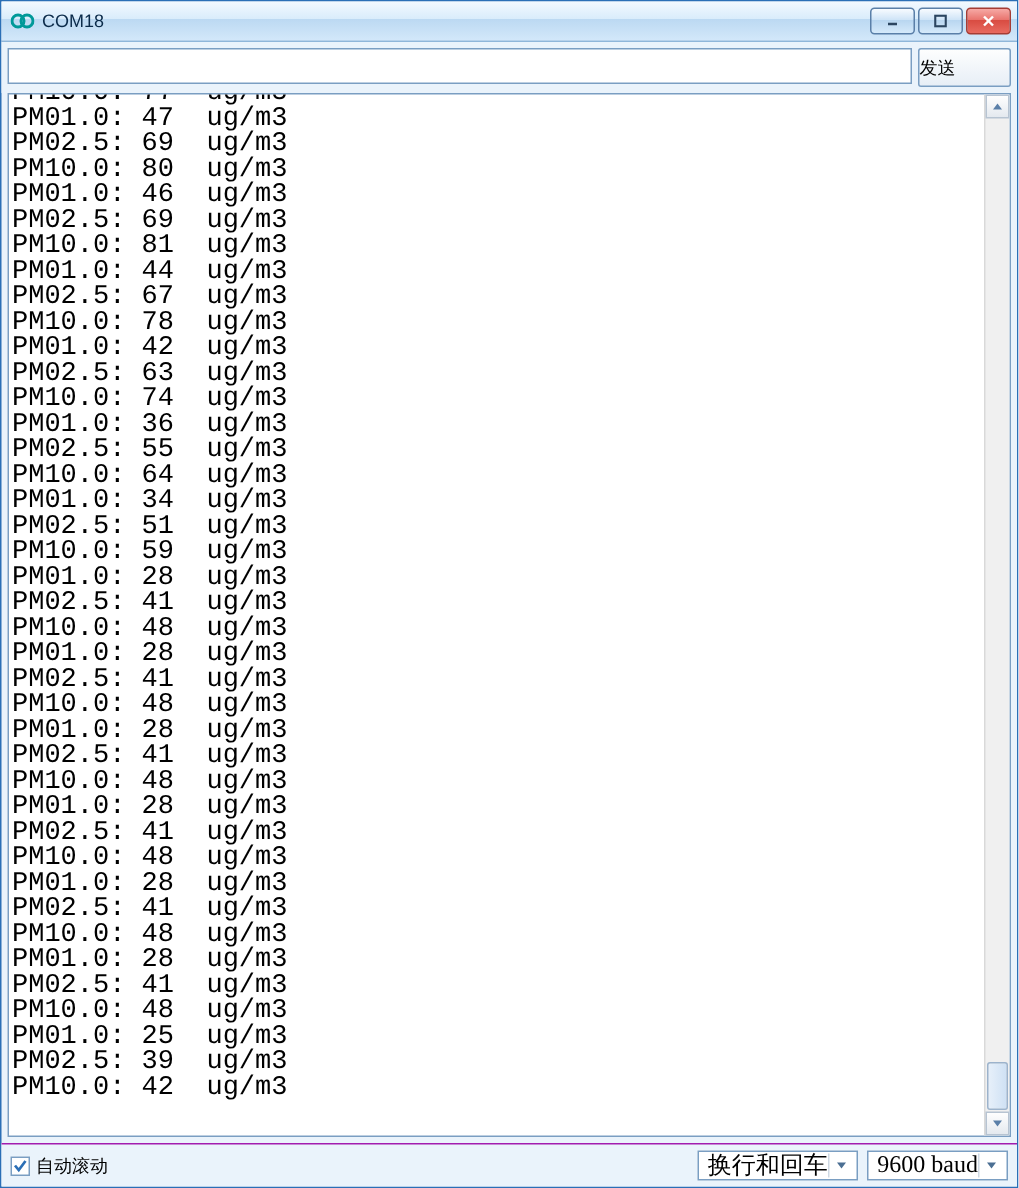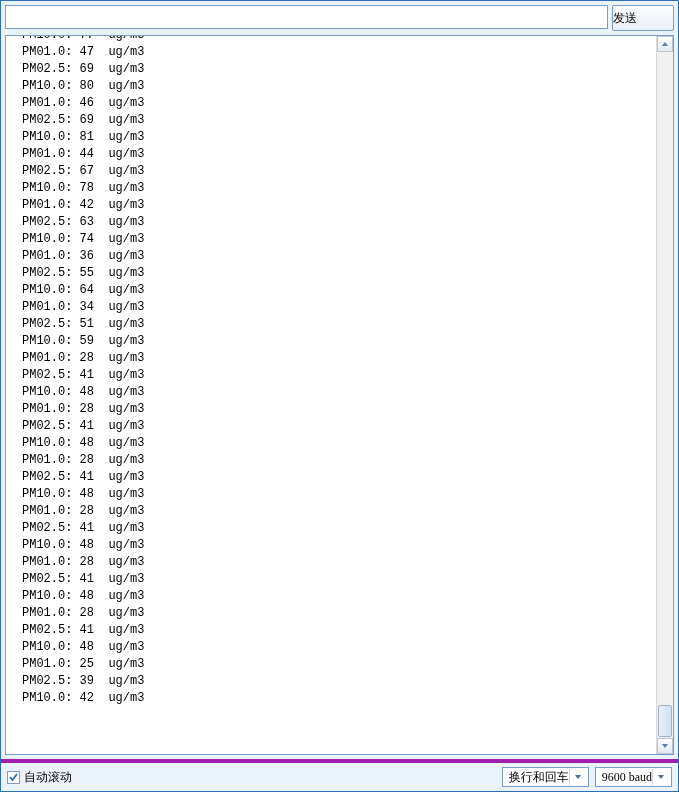--- a/index.html
+++ b/index.html
@@ -13,42 +13,70 @@
   .win-buttons{display:flex;gap:2px;padding-right:2px;}
   .win-btn{width:30px;height:18px;border:1px solid #5a7fa8;border-radius:3px;background:linear-gradient(to bottom,#f7fbff,#cfe4f7 45%,#b8d6f0 46%,#d5e9fa);display:flex;align-items:center;justify-content:center;box-sizing:border-box;}
   .win-btn.close{background:linear-gradient(to bottom,#f6a9a5,#e9746e 45%,#d84b41 46%,#e86a60);border-color:#a63c34;}
   .win-btn svg{display:block;}
   
   .input-row{display:flex;align-items:stretch;padding:4px 4px;gap:4px;background:#eaf3fb;}
   .send-input{flex:1 1 auto;height:24px;border:1px solid #7a9ec2;background:#fff;padding:0 4px;font-size:13px;box-sizing:border-box;}
   .send-btn{flex:0 0 auto;width:60px;height:24px;border:1px solid #7a9ec2;background:linear-gradient(to bottom,#fdfefe,#e7eef6);border-radius:2px;font-size:12px;display:flex;align-items:center;cursor:pointer;}
   
   .output-wrap{flex:1 1 auto;margin:0 4px 4px 4px;border:1px solid #7a9ec2;background:#fff;position:relative;overflow:hidden;display:flex;}
-  .output{flex:1 1 auto;padding:0 16px;font-family:"Courier New",monospace;font-size:12px;line-height:17px;white-space:pre;color:#000;overflow:hidden;}
+  .output{flex:1 1 auto;padding:0 2px;font-family:"Courier New",monospace;font-size:18px;line-height:17px;white-space:pre;color:#000;overflow:hidden;}
   .output .line{display:block;}
   .scrollbar{flex:0 0 16px;background:#f0f0f0;border-left:1px solid #d9d9d9;position:relative;}
   .scroll-arrow{position:absolute;left:0;width:16px;height:16px;background:linear-gradient(to bottom,#fefefe,#e4e9ef);border:1px solid #b7c4d2;box-sizing:border-box;display:flex;align-items:center;justify-content:center;}
   .scroll-arrow.top{top:0;}
   .scroll-arrow.bottom{bottom:0;}
   .scroll-thumb{position:absolute;left:1px;right:1px;bottom:17px;height:30px;border:1px solid #9cb3cc;border-radius:2px;background:linear-gradient(to right,#e7f0fa,#cfe1f4);}
   
-  .bottombar{height:28px;background:#eaf3fb;border-top:4px solid #a21caf;display:flex;align-items:center;padding:0 6px;font-size:12px;gap:6px;}
+  .bottombar{height:28px;background:#eaf3fb;border-top:1px solid #a21caf;display:flex;align-items:center;padding:0 6px;font-size:12px;gap:6px;}
   .bottombar .spacer{flex:1 1 auto;}
   .chk{width:13px;height:13px;border:1px solid #7a9ec2;background:#fff;display:inline-flex;align-items:center;justify-content:center;margin-right:4px;box-sizing:border-box;}
   .chk svg{display:block;}
   .autoscroll{display:flex;align-items:center;}
-  .dropdown{height:20px;border:1px solid #7a9ec2;background:#fff;display:flex;align-items:center;padding:0 2px 0 6px;font-size:12px;position:relative;min-width:70px;box-sizing:border-box;}
+  .dropdown{height:20px;border:1px solid #7a9ec2;background:#fff;display:flex;align-items:center;padding:0 2px 0 6px;font-size:16px;position:relative;min-width:70px;box-sizing:border-box;}
   .dropdown.mono{font-family:Liberation Serif, serif;}
   .dropdown .dd-arrow{width:16px;height:16px;margin-left:auto;display:flex;align-items:center;justify-content:center;border-left:1px solid #cfd9e4;}
 </style>
 </head>
 <body>
 
 <div class="window">
 
+  <div class="titlebar">
+    <span class="app-icon">
+      <svg width="16" height="16" viewBox="0 0 16 16">
+        <circle cx="5" cy="8" r="4" fill="none" stroke="#009999" stroke-width="2"></circle>
+        <circle cx="11" cy="8" r="4" fill="none" stroke="#009999" stroke-width="2"></circle>
+      </svg>
+    </span>
+    <span class="title-text">COM18</span>
+    <span class="title-spacer"></span>
+    <div class="win-buttons">
+      <div class="win-btn">
+        <svg width="10" height="10" viewBox="0 0 10 10">
+            <line x1="2" y1="7" x2="8" y2="7" stroke="#2b4560" stroke-width="1.6"></line>
+          </svg>
+      </div>
+      <div class="win-btn">
+        <svg width="10" height="10" viewBox="0 0 10 10">
+            <rect x="1.5" y="1.5" width="7" height="7" fill="none" stroke="#2b4560" stroke-width="1.4"></rect>
+          </svg>
+      </div>
+      <div class="win-btn close">
+        <svg width="10" height="10" viewBox="0 0 10 10">
+            <line x1="2" y1="2" x2="8" y2="8" stroke="#fff" stroke-width="1.6"></line>
+            <line x1="8" y1="2" x2="2" y2="8" stroke="#fff" stroke-width="1.6"></line>
+          </svg>
+      </div>
+    </div>
+  </div>
 
   <div class="input-row">
     <input class="send-input" type="text" value="" style="">
     <div class="send-btn">
       <span>发送</span>
     </div>
   </div>
 
   <div class="output-wrap">
     <div class="output" id="serial-output" style="margin-top: -9px;"><span class="line">PM10.0: 77  ug/m3</span><span class="line">PM01.0: 47  ug/m3</span><span class="line">PM02.5: 69  ug/m3</span><span class="line">PM10.0: 80  ug/m3</span><span class="line">PM01.0: 46  ug/m3</span><span class="line">PM02.5: 69  ug/m3</span><span class="line">PM10.0: 81  ug/m3</span><span class="line">PM01.0: 44  ug/m3</span><span class="line">PM02.5: 67  ug/m3</span><span class="line">PM10.0: 78  ug/m3</span><span class="line">PM01.0: 42  ug/m3</span><span class="line">PM02.5: 63  ug/m3</span><span class="line">PM10.0: 74  ug/m3</span><span class="line">PM01.0: 36  ug/m3</span><span class="line">PM02.5: 55  ug/m3</span><span class="line">PM10.0: 64  ug/m3</span><span class="line">PM01.0: 34  ug/m3</span><span class="line">PM02.5: 51  ug/m3</span><span class="line">PM10.0: 59  ug/m3</span><span class="line">PM01.0: 28  ug/m3</span><span class="line">PM02.5: 41  ug/m3</span><span class="line">PM10.0: 48  ug/m3</span><span class="line">PM01.0: 28  ug/m3</span><span class="line">PM02.5: 41  ug/m3</span><span class="line">PM10.0: 48  ug/m3</span><span class="line">PM01.0: 28  ug/m3</span><span class="line">PM02.5: 41  ug/m3</span><span class="line">PM10.0: 48  ug/m3</span><span class="line">PM01.0: 28  ug/m3</span><span class="line">PM02.5: 41  ug/m3</span><span class="line">PM10.0: 48  ug/m3</span><span class="line">PM01.0: 28  ug/m3</span><span class="line">PM02.5: 41  ug/m3</span><span class="line">PM10.0: 48  ug/m3</span><span class="line">PM01.0: 28  ug/m3</span><span class="line">PM02.5: 41  ug/m3</span><span class="line">PM10.0: 48  ug/m3</span><span class="line">PM01.0: 25  ug/m3</span><span class="line">PM02.5: 39  ug/m3</span><span class="line">PM10.0: 42  ug/m3</span></div>

